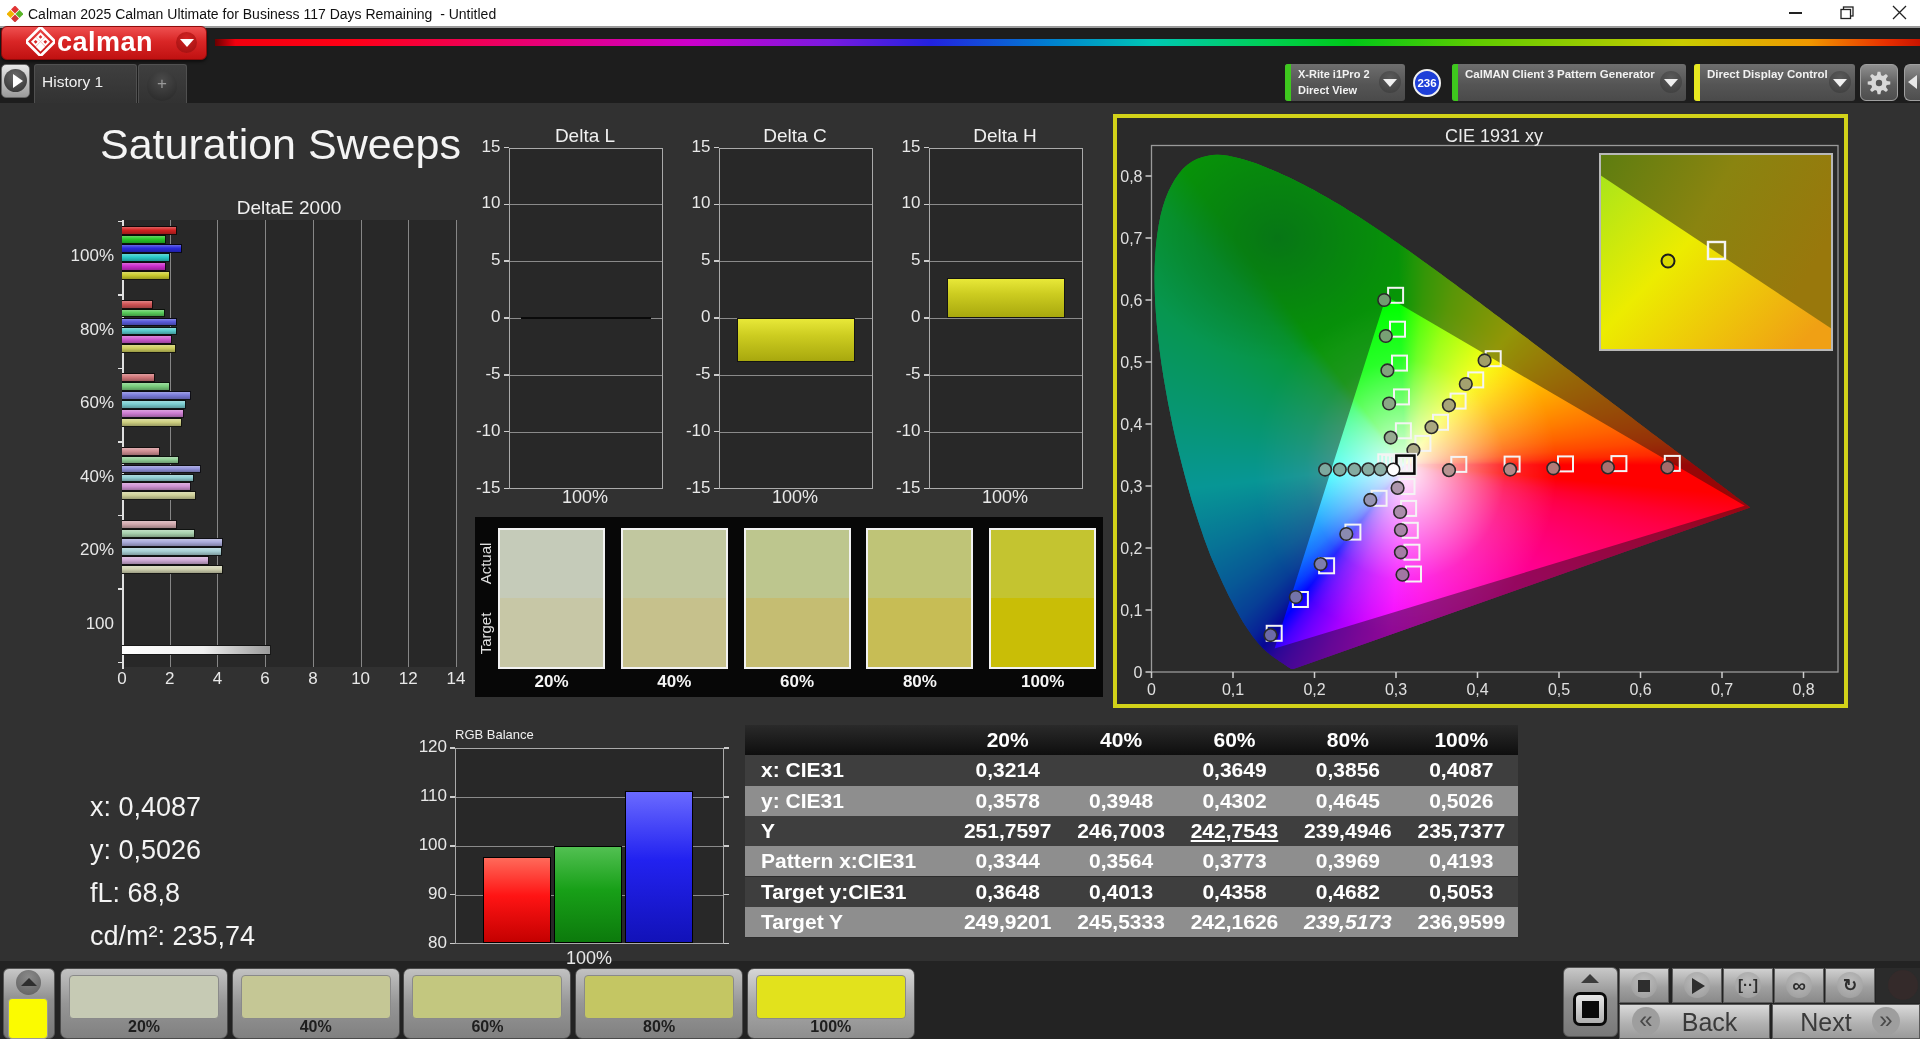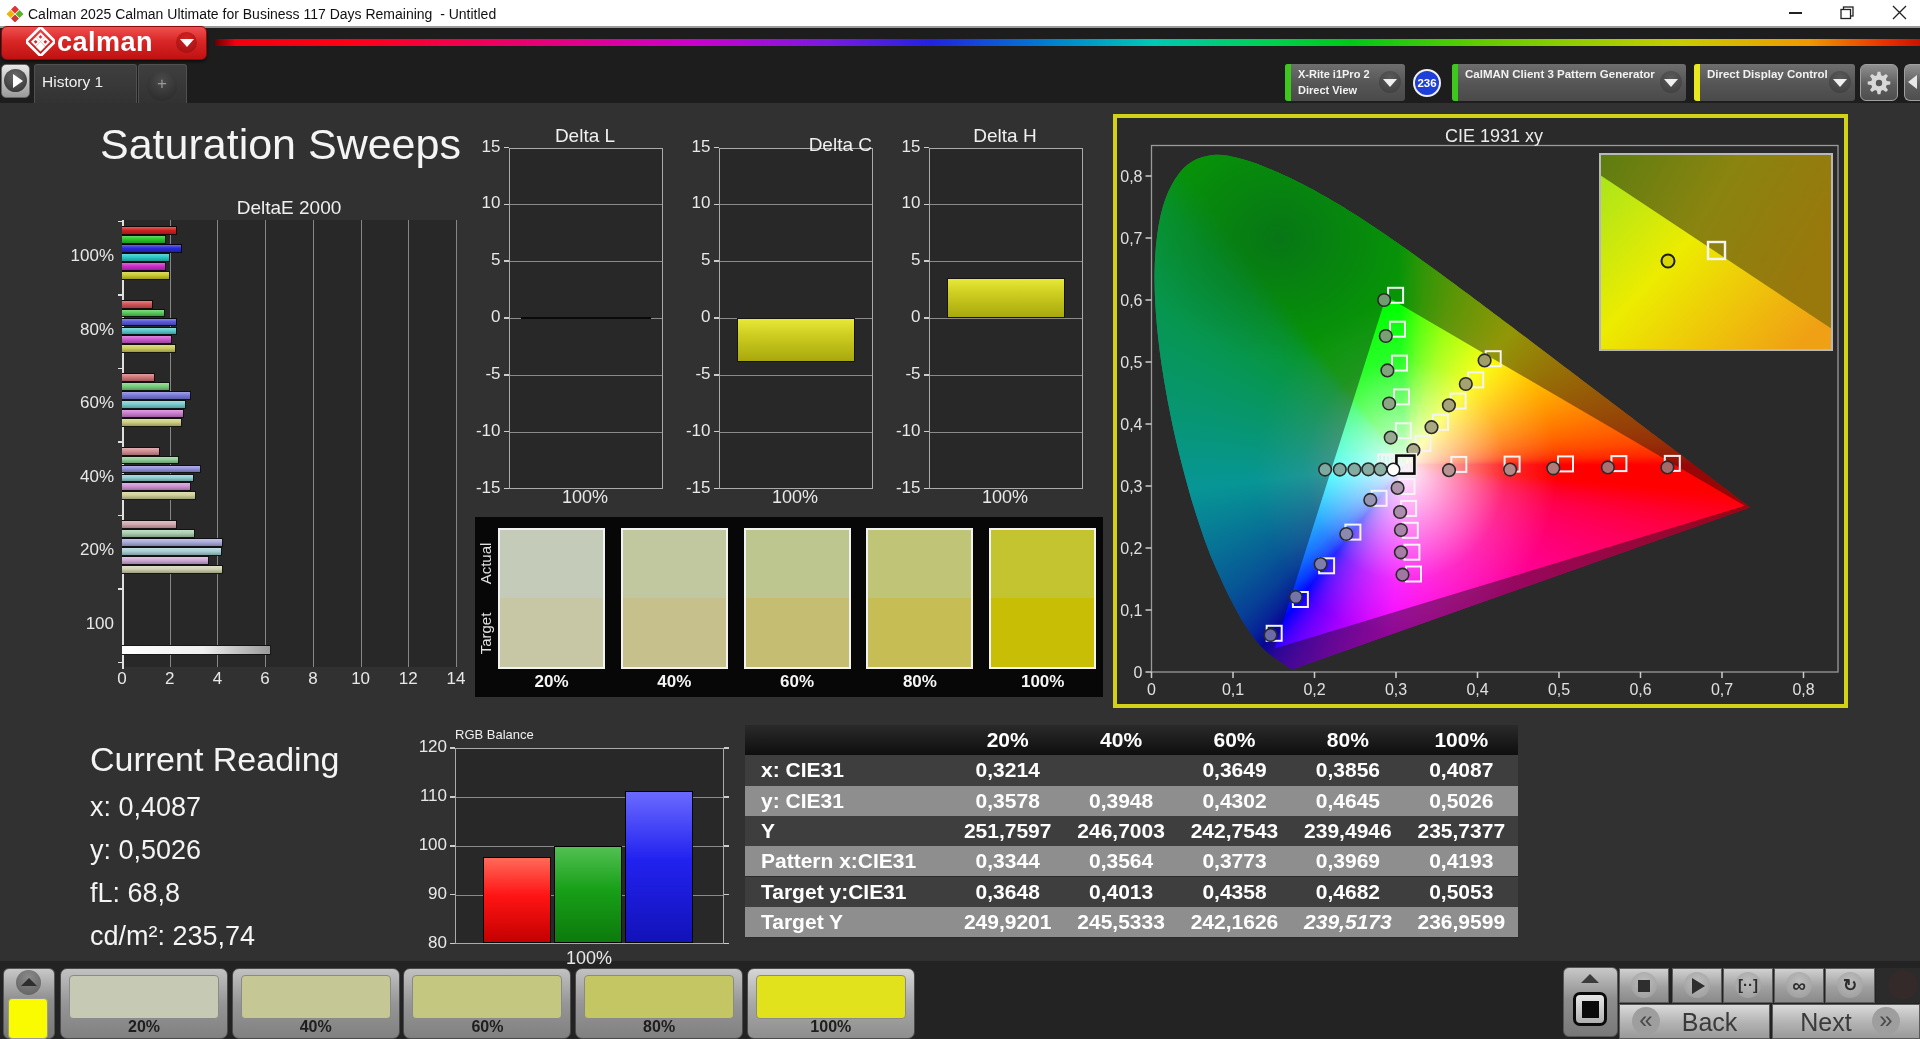--- a/index.html
+++ b/index.html
@@ -178,21 +178,21 @@
 <div class="axlab" style="left:670.5px;top:250.2px;width:40px;text-align:right;">5</div>
 <div style="position:absolute;left:713.5px;top:317.2px;width:5.0px;height:1.6px;background:#cccccc;"></div>
 <div class="axlab" style="left:670.5px;top:307.0px;width:40px;text-align:right;">0</div>
 <div style="position:absolute;left:713.5px;top:374.0px;width:5.0px;height:1.6px;background:#cccccc;"></div>
 <div class="axlab" style="left:670.5px;top:363.8px;width:40px;text-align:right;">-5</div>
 <div style="position:absolute;left:713.5px;top:430.9px;width:5.0px;height:1.6px;background:#cccccc;"></div>
 <div class="axlab" style="left:670.5px;top:420.7px;width:40px;text-align:right;">-10</div>
 <div style="position:absolute;left:713.5px;top:487.7px;width:5.0px;height:1.6px;background:#cccccc;"></div>
 <div class="axlab" style="left:670.5px;top:477.5px;width:40px;text-align:right;">-15</div>
 <div style="position:absolute;left:736.5px;top:318.0px;width:118.5px;height:44.1px;background:linear-gradient(180deg,#e8e838 0%,#cccc20 40%,#a8a80e 100%);border:1.5px solid #141414;"></div>
-<div style="position:absolute;left:718px;top:134px;width:154px;text-align:right;font-size:19px;color:#f0f0f0;">Delta C</div>
+<div style="position:absolute;left:718px;top:125px;width:154px;text-align:center;font-size:19px;color:#f0f0f0;">Delta C</div>
 <div style="position:absolute;left:718px;top:487px;width:154px;text-align:center;font-size:18px;color:#e8e8e8;">100%</div>
 <div style="position:absolute;left:928.5px;top:147.5px;width:154.5px;height:341.0px;background:#282828;border:1px solid #aaaaaa;"></div>
 <div style="position:absolute;left:929.5px;top:431.7px;width:152.5px;height:1.2px;background:#8a8a8a;"></div>
 <div style="position:absolute;left:929.5px;top:374.8px;width:152.5px;height:1.2px;background:#8a8a8a;"></div>
 <div style="position:absolute;left:929.5px;top:318.0px;width:152.5px;height:1.2px;background:#8a8a8a;"></div>
 <div style="position:absolute;left:929.5px;top:261.2px;width:152.5px;height:1.2px;background:#8a8a8a;"></div>
 <div style="position:absolute;left:929.5px;top:204.3px;width:152.5px;height:1.2px;background:#8a8a8a;"></div>
 <div style="position:absolute;left:923.5px;top:146.7px;width:5.0px;height:1.6px;background:#cccccc;"></div>
 <div class="axlab" style="left:880.5px;top:136.5px;width:40px;text-align:right;">15</div>
 <div style="position:absolute;left:923.5px;top:203.5px;width:5.0px;height:1.6px;background:#cccccc;"></div>
@@ -356,21 +356,20 @@
 <g>
 <rect x="487" y="40" width="232" height="196" fill="url(#insBright)"></rect>
 <path d="M487,61 L487,40 L719,40 L719,215 Z" fill="url(#insDull)"></path>
 <rect x="487" y="40" width="232" height="196" fill="none" stroke="#b8b8b8" stroke-width="2"></rect>
 <rect x="595" y="128" width="17" height="17" fill="none" stroke="#f4f4f4" stroke-width="2.4"></rect>
 <circle cx="555" cy="147" r="6.5" fill="#d8d800" stroke="#1c1c1c" stroke-width="2"></circle>
 </g>
 <text x="381" y="28" text-anchor="middle" class="cietitle">CIE 1931 xy</text>
 <rect x="2" y="2" width="731" height="590" fill="none" stroke="#d2d219" stroke-width="4"></rect>
 </svg>
-<div style="position:absolute;left:90px;top:740px;font-size:34px;color:#f4f4f4;">Current Reading</div>
 <div style="position:absolute;left:90px;top:792px;font-size:27px;color:#f4f4f4;">x: 0,4087</div>
 <div style="position:absolute;left:90px;top:835px;font-size:27px;color:#f4f4f4;">y: 0,5026</div>
 <div style="position:absolute;left:90px;top:878px;font-size:27px;color:#f4f4f4;">fL: 68,8</div>
 <div style="position:absolute;left:90px;top:921px;font-size:27px;color:#f4f4f4;">cd/m²: 235,74</div>
 <div style="position:absolute;left:455.0px;top:748.0px;width:268.5px;height:195.5px;background:#282828;border:1px solid #aaaaaa;"></div>
 <div style="position:absolute;left:456.0px;top:894.6px;width:266.5px;height:1.2px;background:#8a8a8a;"></div>
 <div style="position:absolute;left:456.0px;top:845.8px;width:266.5px;height:1.2px;background:#8a8a8a;"></div>
 <div style="position:absolute;left:456.0px;top:796.9px;width:266.5px;height:1.2px;background:#8a8a8a;"></div>
 <div style="position:absolute;left:450.0px;top:942.7px;width:5.0px;height:1.6px;background:#cccccc;"></div>
 <div style="position:absolute;left:723.5px;top:942.7px;width:5.0px;height:1.6px;background:#cccccc;"></div>
@@ -410,21 +409,21 @@
 <div class="tcell" style="left:761px;top:788.6px;width:250px;text-align:left;">y: CIE31</div>
 <div class="tcell" style="left:951.0px;top:788.6px;width:113.4px;">0,3578</div>
 <div class="tcell" style="left:1064.4px;top:788.6px;width:113.4px;">0,3948</div>
 <div class="tcell" style="left:1177.8px;top:788.6px;width:113.4px;">0,4302</div>
 <div class="tcell" style="left:1291.2px;top:788.6px;width:113.4px;">0,4645</div>
 <div class="tcell" style="left:1404.6px;top:788.6px;width:113.4px;">0,5026</div>
 <div style="position:absolute;left:745.0px;top:815.9px;width:773.0px;height:30.3px;background:#3e3e3e;"></div>
 <div class="tcell" style="left:761px;top:818.9px;width:250px;text-align:left;">Y</div>
 <div class="tcell" style="left:951.0px;top:818.9px;width:113.4px;">251,7597</div>
 <div class="tcell" style="left:1064.4px;top:818.9px;width:113.4px;">246,7003</div>
-<div class="tcell" style="left:1177.8px;top:818.9px;width:113.4px;">242,7543</div>
+<div class="tcell" style="left:1177.8px;top:818.9px;width:113.4px;text-decoration:underline;">242,7543</div>
 <div class="tcell" style="left:1291.2px;top:818.9px;width:113.4px;">239,4946</div>
 <div class="tcell" style="left:1404.6px;top:818.9px;width:113.4px;">235,7377</div>
 <div style="position:absolute;left:745.0px;top:846.2px;width:773.0px;height:30.3px;background:#8e8e8e;"></div>
 <div class="tcell" style="left:761px;top:849.2px;width:250px;text-align:left;">Pattern x:CIE31</div>
 <div class="tcell" style="left:951.0px;top:849.2px;width:113.4px;">0,3344</div>
 <div class="tcell" style="left:1064.4px;top:849.2px;width:113.4px;">0,3564</div>
 <div class="tcell" style="left:1177.8px;top:849.2px;width:113.4px;">0,3773</div>
 <div class="tcell" style="left:1291.2px;top:849.2px;width:113.4px;">0,3969</div>
 <div class="tcell" style="left:1404.6px;top:849.2px;width:113.4px;">0,4193</div>
 <div style="position:absolute;left:745.0px;top:876.5px;width:773.0px;height:30.3px;background:#3e3e3e;"></div>

